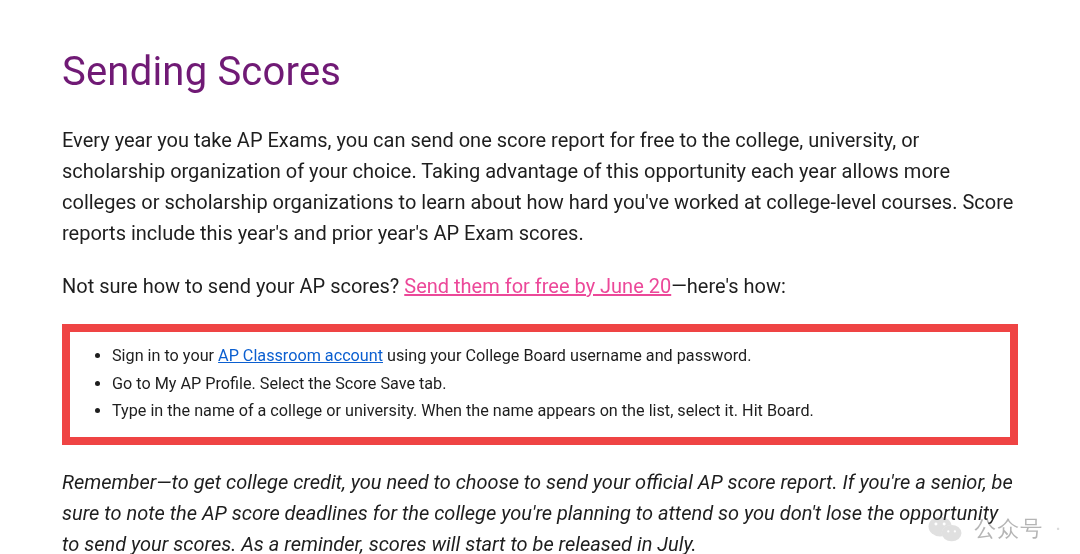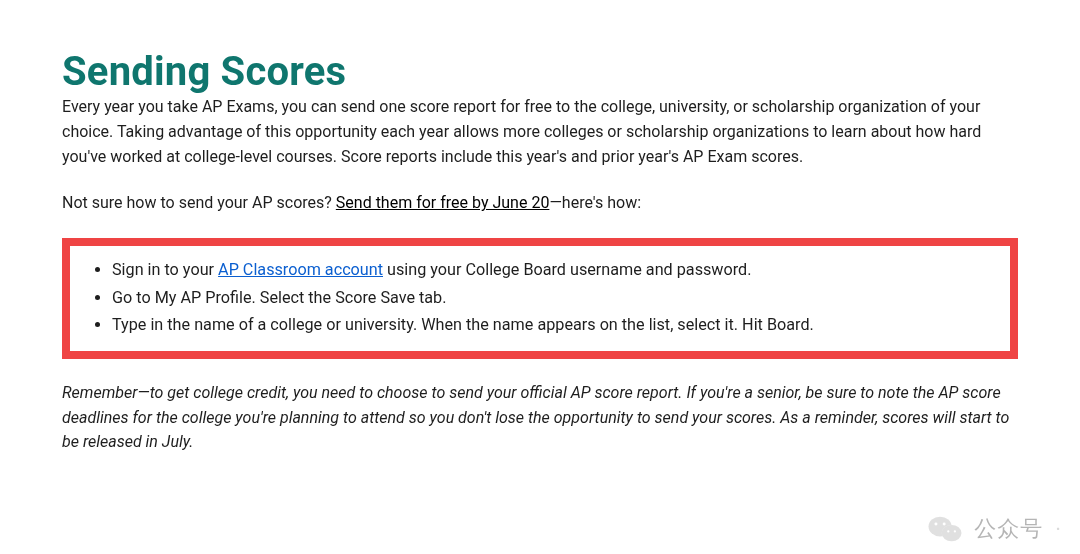--- a/index.html
+++ b/index.html
@@ -9,33 +9,34 @@
     background: #ffffff;
     color: #1e1e1e;
     position: relative;
     overflow: hidden;
   }
   .page {
     padding: 48px 62px 0 62px;
   }
   .title {
     font-size: 40px;
-    font-weight: 700;
+    font-weight: 400;
     letter-spacing: 0.2px;
-    color: #0f766e;
+    color: #701a75;
+    margin-bottom: 30px;
   }
   .para {
-    font-size: 16px;
+    font-size: 20px;
     line-height: 1.55;
     color: #1e1e1e;
     margin-bottom: 22px;
   }
   .para:last-of-type { margin-bottom: 0; font-style: italic; }
   a.link {
-    color: #000000;
+    color: #ec4899;
     text-decoration: underline;
     cursor: pointer;
   }
   a.link-blue {
     color: #0b5fd0;
     text-decoration: underline;
     cursor: pointer;
   }
   .red-box {
     border: 8px solid #ef4444;

